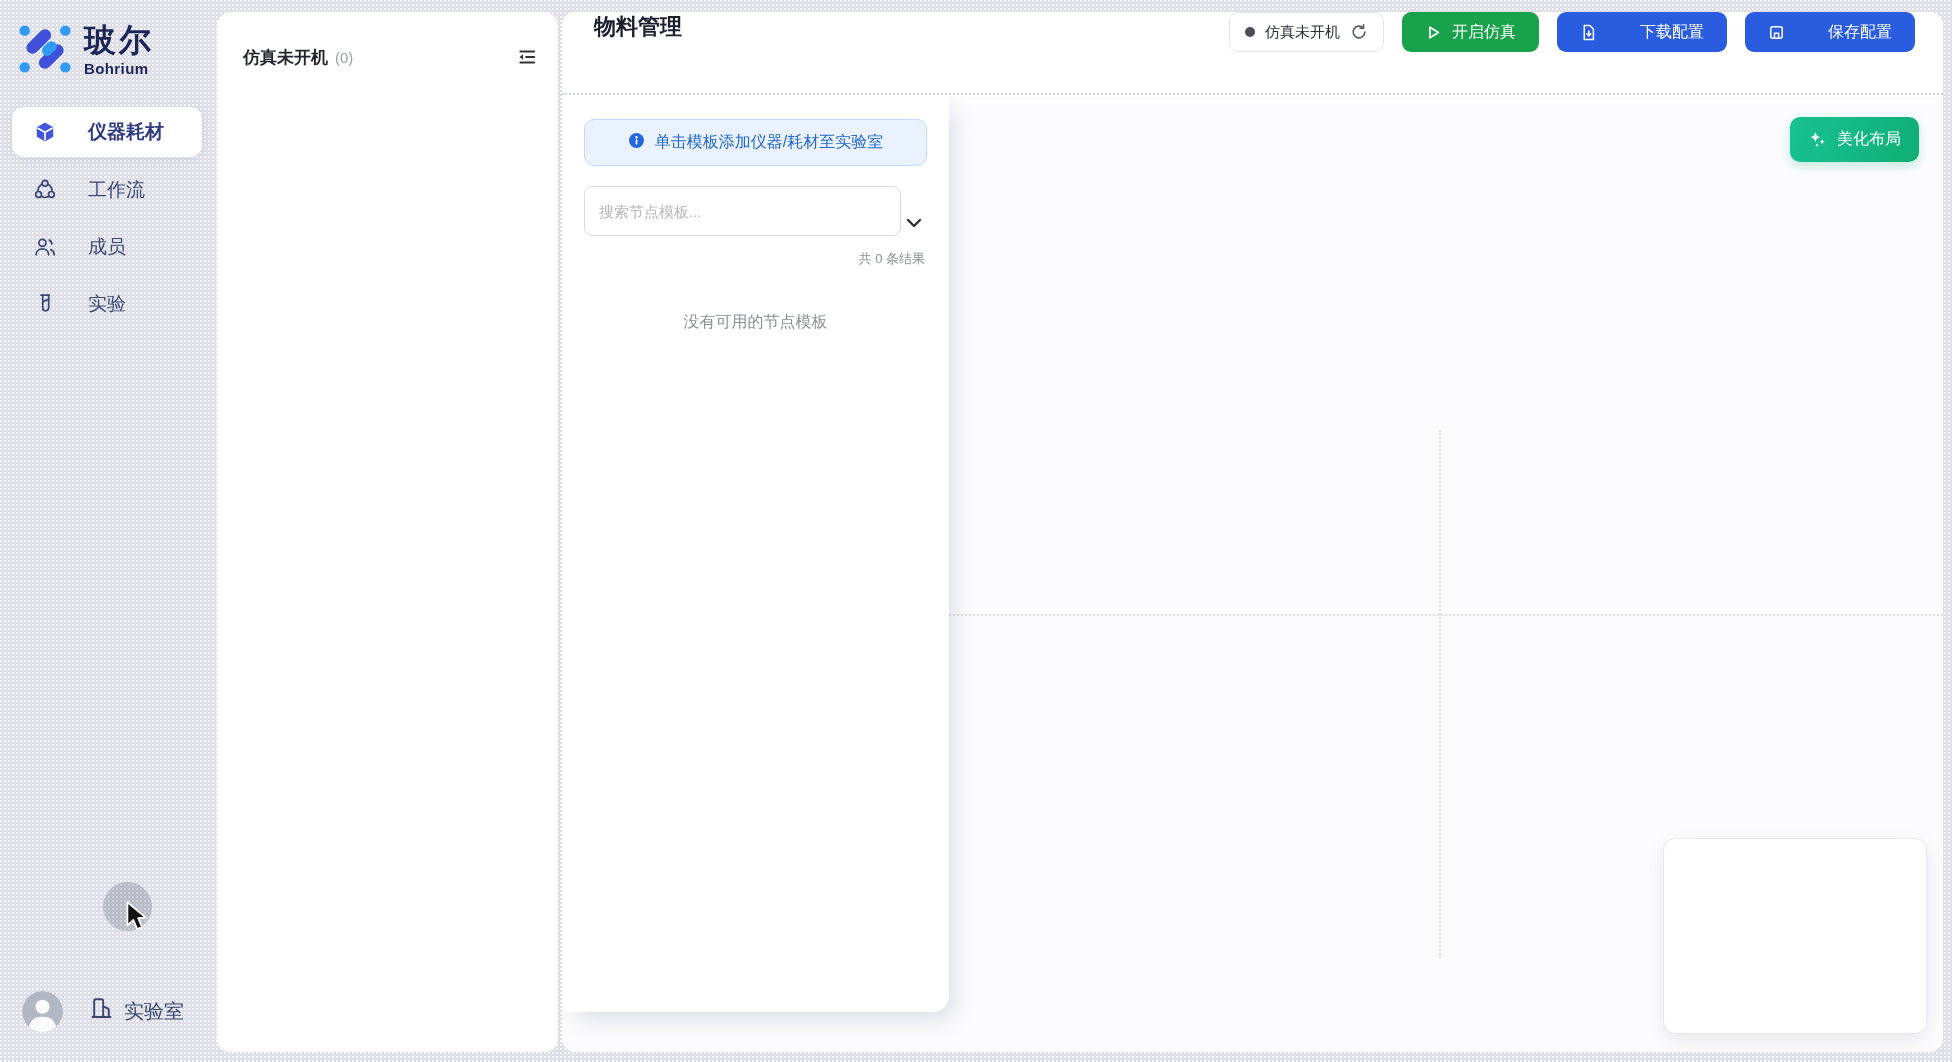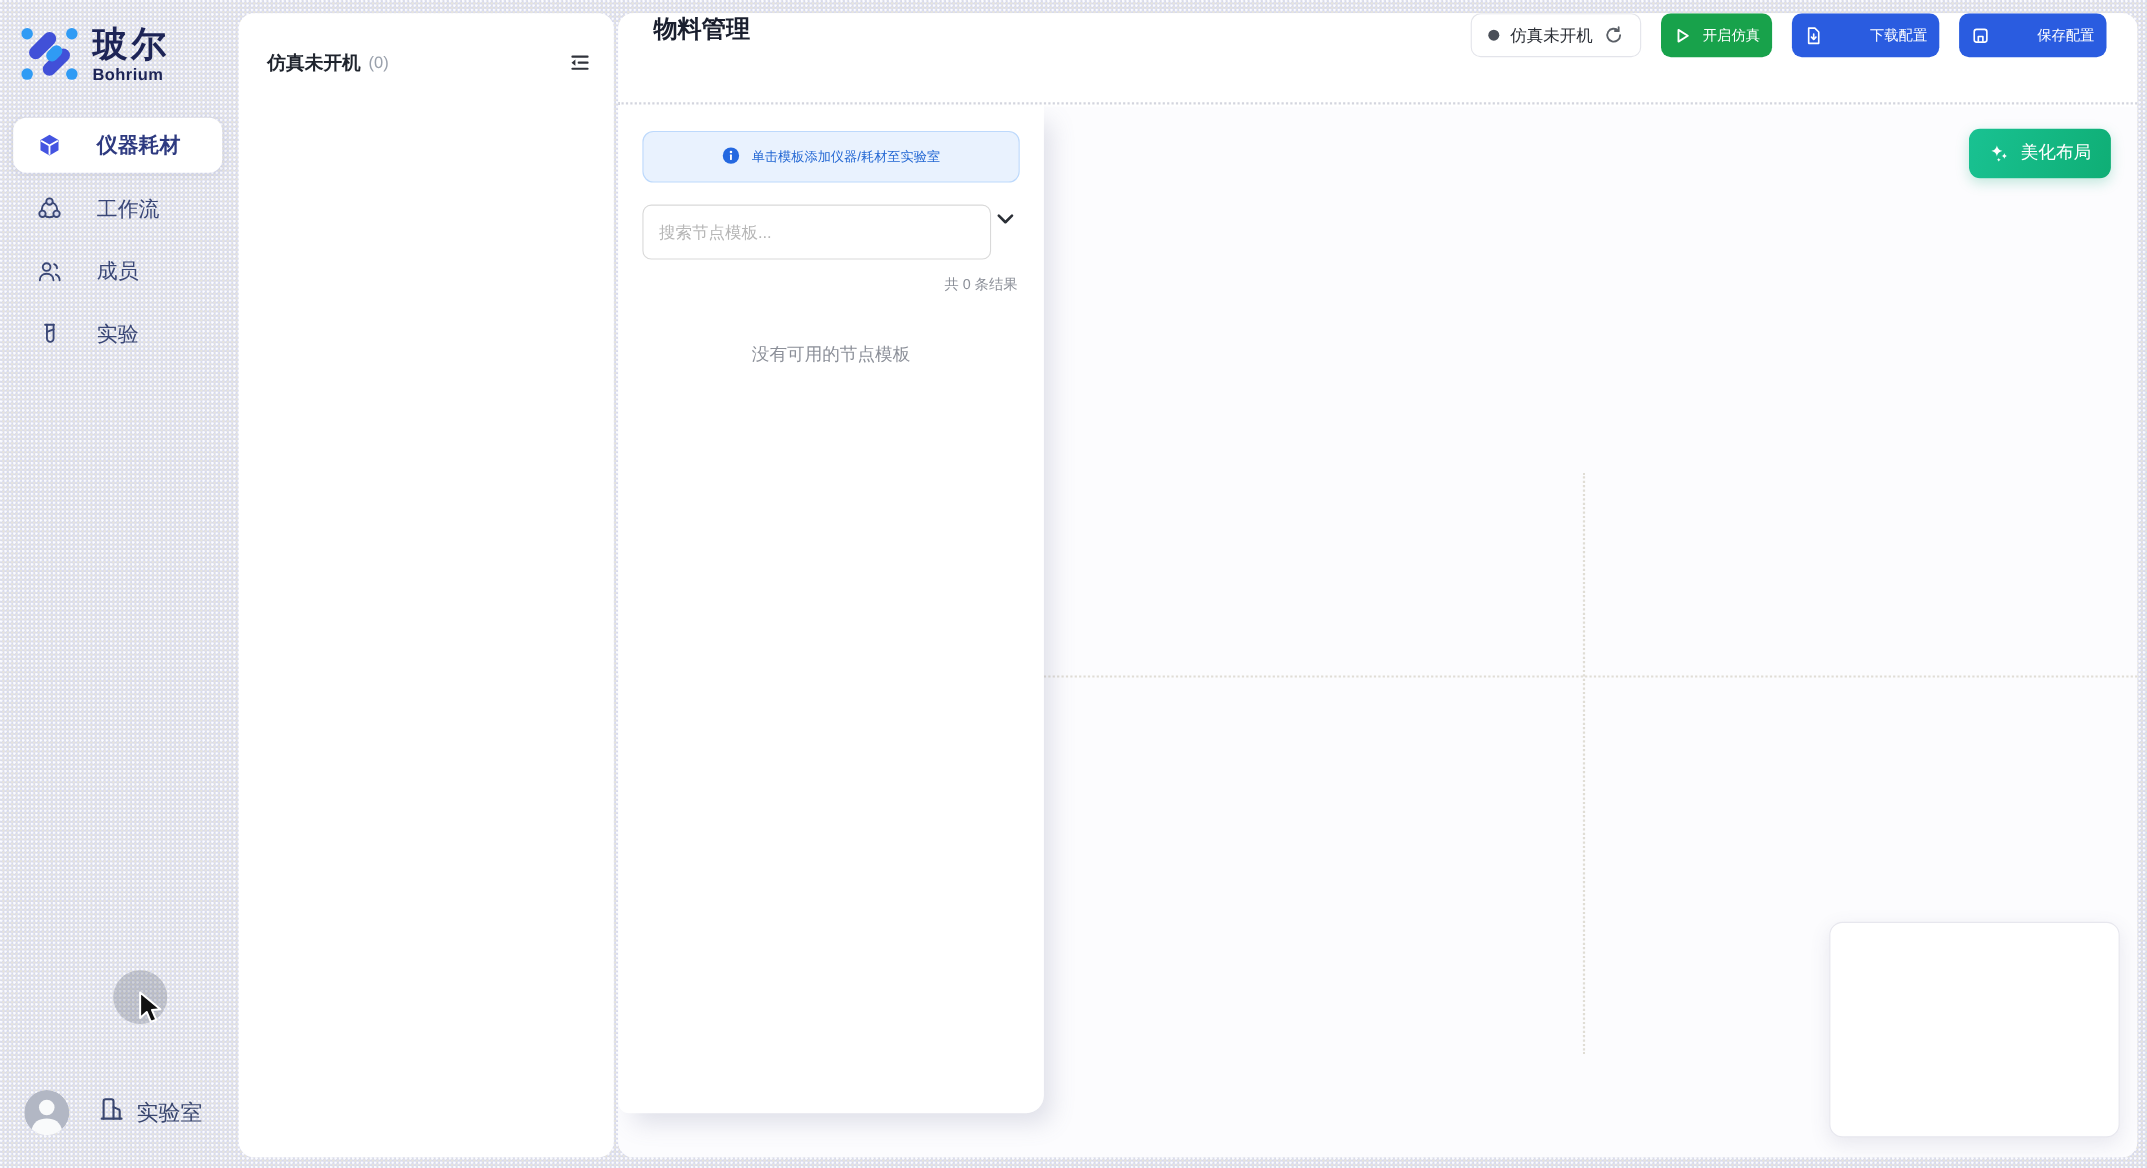--- a/index.html
+++ b/index.html
@@ -64,22 +64,22 @@
 
   .status-chip {
     height:40px; display:flex; align-items:center; gap:10px; padding:0 15px;
     background:#fff; border:1px solid #e3e4ea; border-radius:9px;
     font-size:15px; color:#2b2f36;
   }
   .status-dot { width:10px; height:10px; border-radius:50%; background:#4a4f58; }
   .chip-refresh { width:18px; height:18px; display:flex; cursor:pointer; }
 
   .btn {
-    height:40px; display:flex; align-items:center; gap:10px; padding:0 11px;
-    border:none; border-radius:9px; color:#fff; font-size:13px; cursor:pointer;
+    height:40px; display:flex; align-items:center; gap:10px; padding:0 23px;
+    border:none; border-radius:9px; color:#fff; font-size:16px; cursor:pointer;
     font-family:inherit;
   }
   .btn-green { background:#18a24b; }
   .btn-blue  { background:#2a5ce0;gap:43px; }
 
   .canvas {
     position:absolute; left:0; top:85px; width:1381px; height:955px; background:#fcfcfe;
   }
   .guide-h { position:absolute; left:0; top:602px; width:1381px; height:0;
              border-top:2px dotted rgba(190,183,165,.45); }
@@ -88,23 +88,23 @@
 
   .tpl-panel {
     position:absolute; left:0; top:83px; width:387px; height:917px;
     background:#fff; border-radius:0 0 16px 10px;
     box-shadow:10px 12px 22px -4px rgba(105,110,145,.20);
     padding:24px 22px 0 22px; z-index:4;
   }
   .info-banner {
     height:47px; border-radius:10px; background:#e9f2fe; border:1px solid #bdd9fc;
     display:flex; align-items:center; justify-content:center; gap:10px;
-    font-size:12px; color:#2367d3;
-  }
-  .search-row { margin-top:20px; display:flex; align-items:flex-start; }
+    font-size:16px; color:#2367d3;
+  }
+  .search-row { margin-top:20px; display:flex; align-items:flex-end; }
   .search-input {
     flex:1; height:50px; border:1px solid #d9d9d9; border-radius:8px;
     padding:0 14px; font-size:15px; color:#333; outline:none; font-family:inherit;
     min-width:0;
   }
   .search-input::placeholder { color:#b6b6b6; }
   .expand-btn { width:26px; height:26px; display:flex; align-items:center; justify-content:center; cursor:pointer; }
   .results-line { margin-top:14px; text-align:right; font-size:13px; color:#8b8f98; padding-right:2px; }
   .empty-line { margin-top:44px; text-align:center; font-size:16px; color:#8b8f98; }
 

